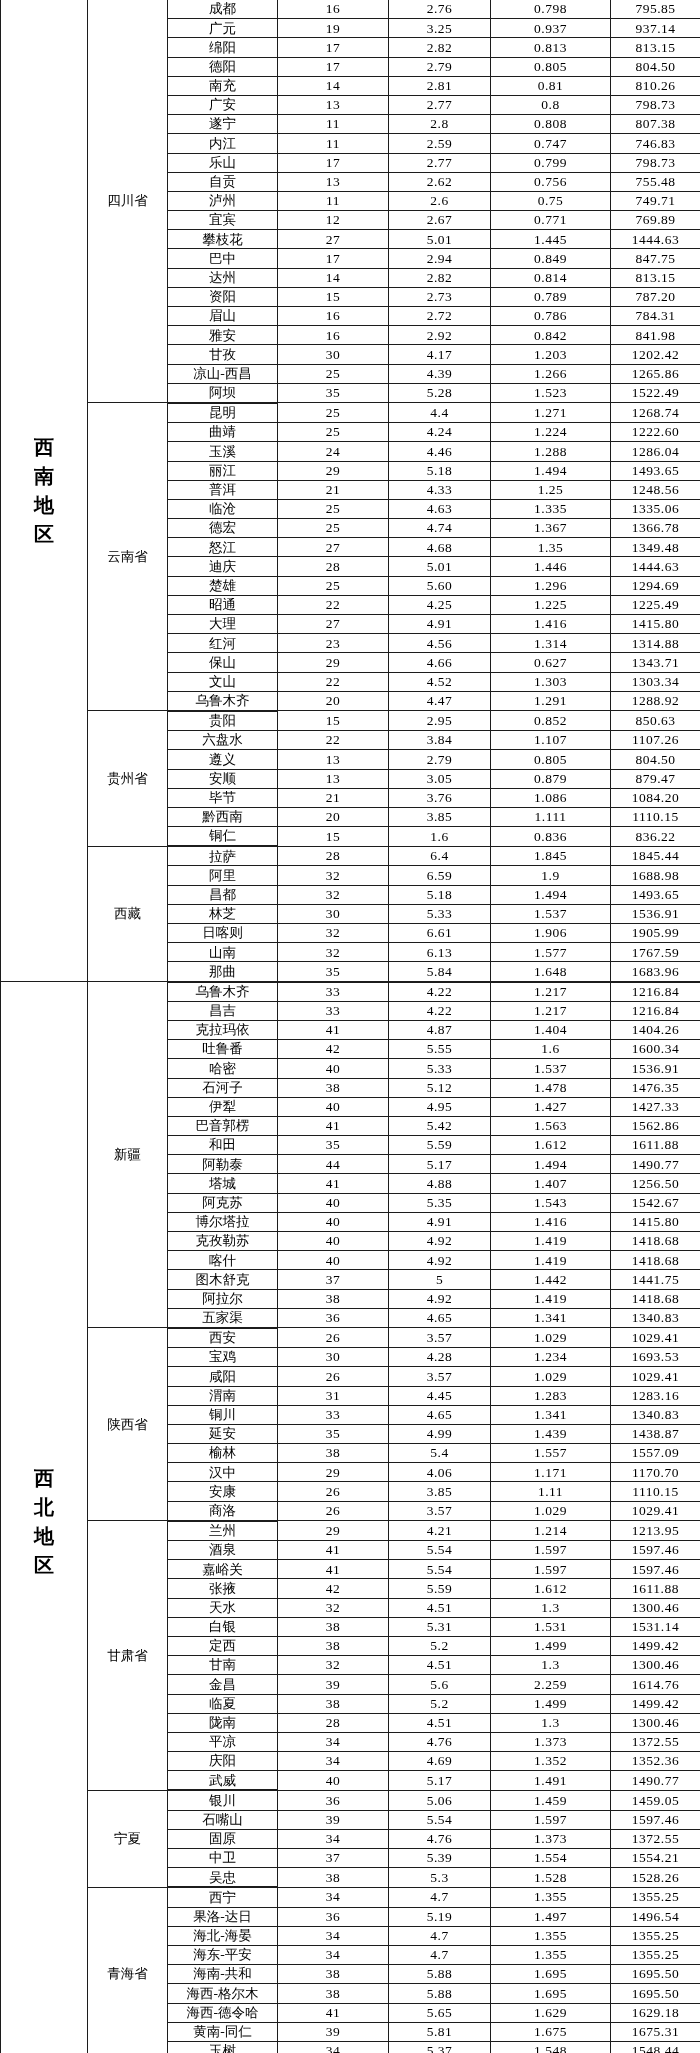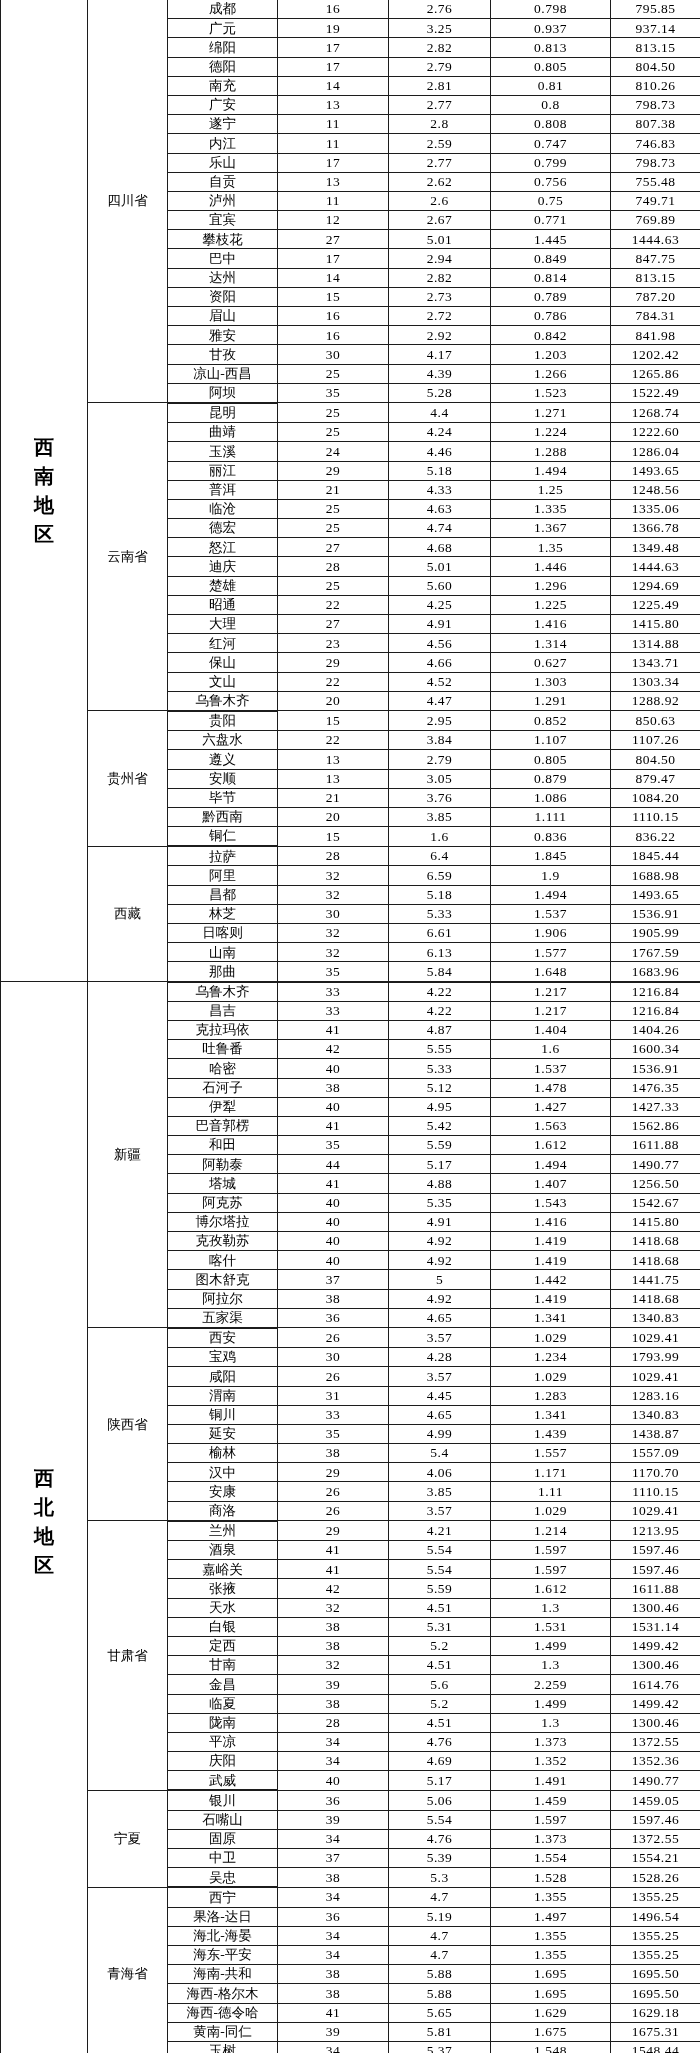--- a/index.html
+++ b/index.html
@@ -577,21 +577,21 @@
           <td class="value-cell">26</td>
           <td class="value-cell">3.57</td>
           <td class="value-cell">1.029</td>
           <td class="value-cell">1029.41</td>
         </tr>
         <tr>
           <td class="city-cell">宝鸡</td>
           <td class="value-cell">30</td>
           <td class="value-cell">4.28</td>
           <td class="value-cell">1.234</td>
-          <td class="value-cell">1793.99</td>
+          <td class="value-cell">1693.53</td>
         </tr>
         <tr>
           <td class="city-cell">咸阳</td>
           <td class="value-cell">26</td>
           <td class="value-cell">3.57</td>
           <td class="value-cell">1.029</td>
           <td class="value-cell">1029.41</td>
         </tr>
         <tr>
           <td class="city-cell">渭南</td>

